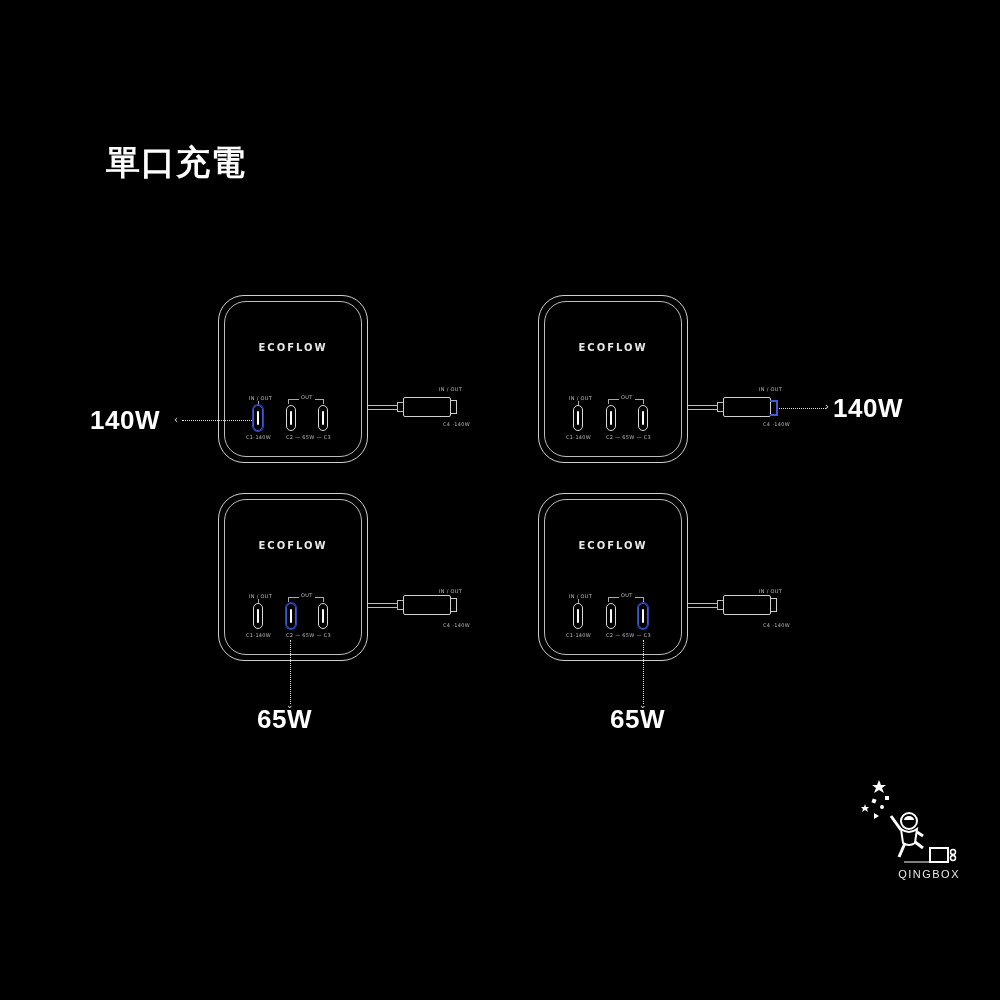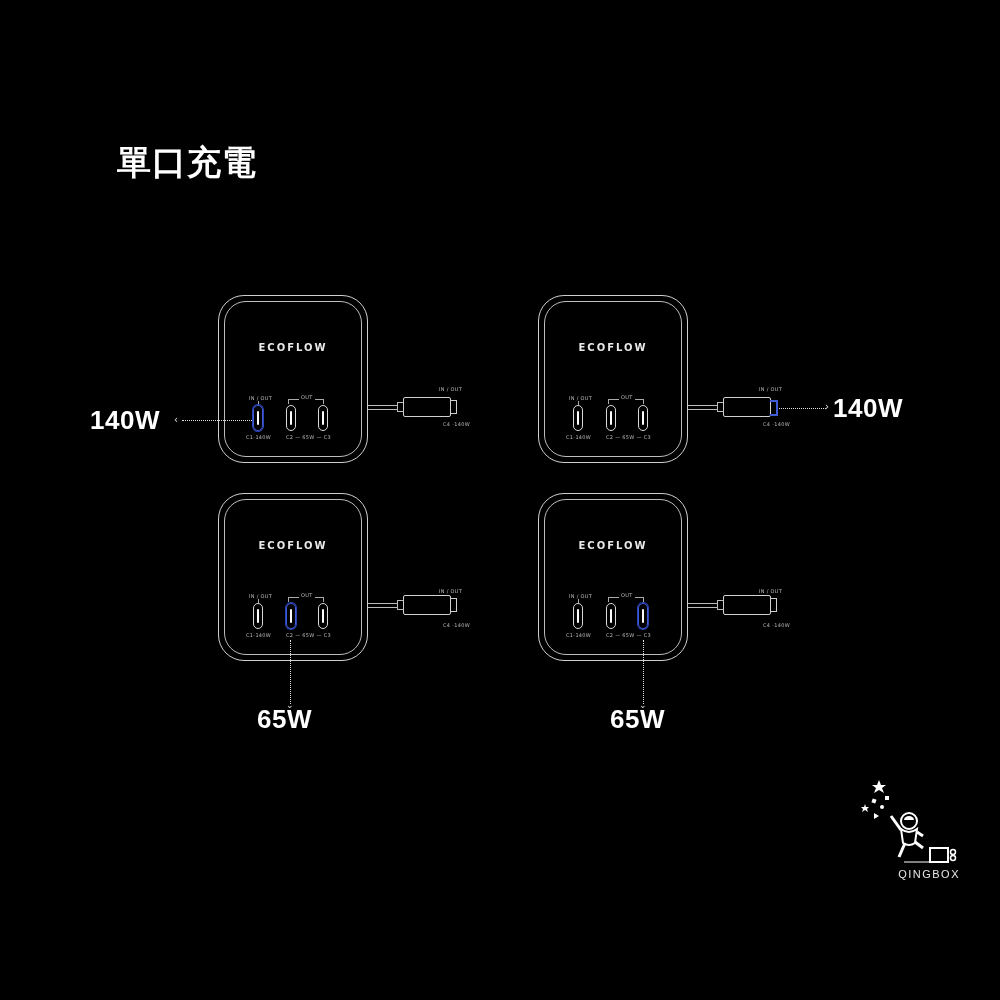--- a/index.html
+++ b/index.html
@@ -1,17 +1,17 @@
 <!DOCTYPE html>
 <html><head>
 <meta charset="utf-8">
 <style>
   html, body { margin:0; padding:0; }
   body { width:1000px; height:1000px; background:#000; position:relative; overflow:hidden; font-family:"DejaVu Sans", sans-serif; color:#fff; }
-  .title { position:absolute; left:117px; top:140px; font-size:34px; font-weight:bold; letter-spacing:1px; color:#fff; }
+  .title { position:absolute; left:106px; top:140px; font-size:34px; font-weight:bold; letter-spacing:1px; color:#fff; }
   .device { position:absolute; width:150px; height:166px; }
   .outer { position:absolute; left:0; top:0; width:148px; height:166px; border:1.5px solid #cfcfcf; border-radius:26px; }
   .inner { position:absolute; left:6px; top:6px; width:136px; height:154px; border:1.2px solid #bdbdbd; border-radius:22px; }
   .logo { position:absolute; left:0; width:150px; top:47px; text-align:center; font-family:"DejaVu Sans", sans-serif; font-size:10px; letter-spacing:2px; color:#e8e8e8; font-weight:bold; }
   .port { position:absolute; top:110px; width:8px; height:24px; border:1.5px solid #d8d8d8; border-radius:5px; }
   .port::after { content:""; position:absolute; left:3px; top:5px; width:2px; height:14px; background:#fff; border-radius:1px; }
   .port.active { border-color:#3f5bd6; box-shadow:0 0 0 1px #2d44b8; }
   .lbl { position:absolute; font-size:5px; color:#bbb; letter-spacing:0.3px; white-space:nowrap; }
   .bracket { position:absolute; top:104px; height:4px; border:1px solid #aaa; border-bottom:none; }
   .tick { position:absolute; width:1px; height:4px; background:#aaa; }

